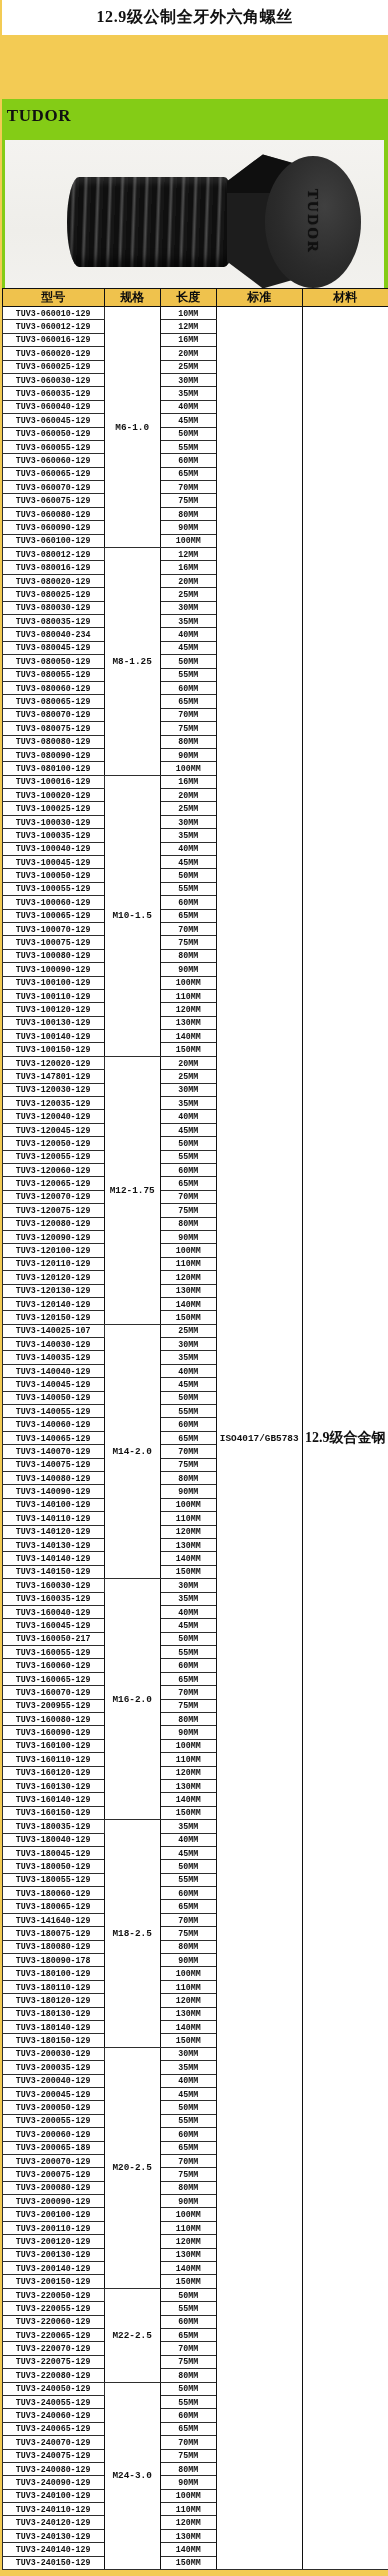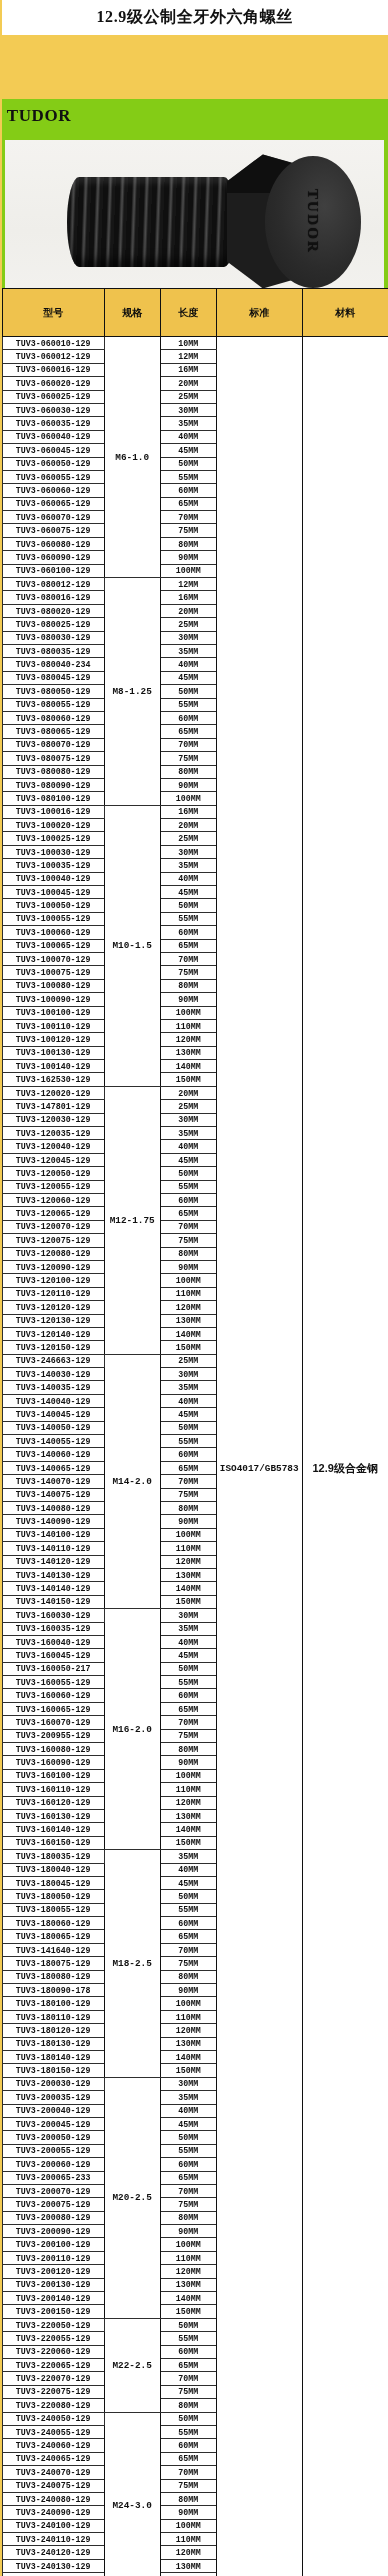--- a/index.html
+++ b/index.html
@@ -60,39 +60,39 @@
   }
   
   table.catalog{
     position:absolute;left:1.7px;top:288px;width:386px;
     border-collapse:collapse;table-layout:fixed;background:#FFFFFF;
     border:1.7px solid #101010;
   }
   .catalog th{
     background:#EFC24D;border:1.1px solid #101010;height:15px;
     font-family:"DejaVu Sans","Liberation Sans",sans-serif;
-    font-weight:700;font-size:10px;color:#0d0d0d;padding:16px;text-align:center;
+    font-weight:700;font-size:12px;color:#0d0d0d;padding:0;text-align:center;
   }
   .catalog td{
     border:0.6px solid #2e2e2e;padding:0;text-align:center;vertical-align:middle;
     background:#FFFFFF;
   }
   .catalog tbody tr{height:13.4px;}
   td.model-cell,td.length-cell{
     font-family:"Liberation Mono","DejaVu Sans Mono",monospace;
     font-weight:700;font-size:8.3px;letter-spacing:0;white-space:nowrap;
   }
   td.spec-cell,td.standard-cell{
     font-family:"Liberation Mono","DejaVu Sans Mono",monospace;
     font-weight:700;font-size:9.4px;
     border-left:1.1px solid #101010;border-right:1.1px solid #101010;margin-top:12px;
   }
   td.material-cell{
-    font-family:Liberation Sans, sans-serif;
-    font-weight:700;font-size:11px;
+    font-family:Liberation Serif, serif;
+    font-weight:700;font-size:14px;
     border-left:1.1px solid #101010;
   }
   td.length-cell{border-left:1.1px solid #101010;border-right:1.1px solid #101010;}
 </style>
 </head>
 <body>
 
 <div class="title-band">
   <h1 class="page-title">12.9级公制全牙外六角螺丝</h1>
 </div>
@@ -346,21 +346,21 @@
       </tr>
       <tr>
         <td class="model-cell">TUV3-100130-129</td>
         <td class="length-cell">130MM</td>
       </tr>
       <tr>
         <td class="model-cell">TUV3-100140-129</td>
         <td class="length-cell">140MM</td>
       </tr>
       <tr>
-        <td class="model-cell">TUV3-162530-129</td>
+        <td class="model-cell">TUV3-100150-129</td>
         <td class="length-cell">150MM</td>
       </tr>
       <tr>
         <td class="model-cell">TUV3-120020-129</td>
         <td class="spec-cell" rowspan="20">M12-1.75</td>
         <td class="length-cell">20MM</td>
       </tr>
       <tr>
         <td class="model-cell">TUV3-147801-129</td>
         <td class="length-cell">25MM</td>
@@ -431,21 +431,21 @@
       </tr>
       <tr>
         <td class="model-cell">TUV3-120140-129</td>
         <td class="length-cell">140MM</td>
       </tr>
       <tr>
         <td class="model-cell">TUV3-120150-129</td>
         <td class="length-cell">150MM</td>
       </tr>
       <tr>
-        <td class="model-cell">TUV3-246663-129</td>
+        <td class="model-cell">TUV3-140025-107</td>
         <td class="spec-cell" rowspan="19">M14-2.0</td>
         <td class="length-cell">25MM</td>
       </tr>
       <tr>
         <td class="model-cell">TUV3-140030-129</td>
         <td class="length-cell">30MM</td>
       </tr>
       <tr>
         <td class="model-cell">TUV3-140035-129</td>
         <td class="length-cell">35MM</td>
@@ -679,21 +679,21 @@
       </tr>
       <tr>
         <td class="model-cell">TUV3-200055-129</td>
         <td class="length-cell">55MM</td>
       </tr>
       <tr>
         <td class="model-cell">TUV3-200060-129</td>
         <td class="length-cell">60MM</td>
       </tr>
       <tr>
-        <td class="model-cell">TUV3-200065-233</td>
+        <td class="model-cell">TUV3-200065-189</td>
         <td class="length-cell">65MM</td>
       </tr>
       <tr>
         <td class="model-cell">TUV3-200070-129</td>
         <td class="length-cell">70MM</td>
       </tr>
       <tr>
         <td class="model-cell">TUV3-200075-129</td>
         <td class="length-cell">75MM</td>
       </tr>

